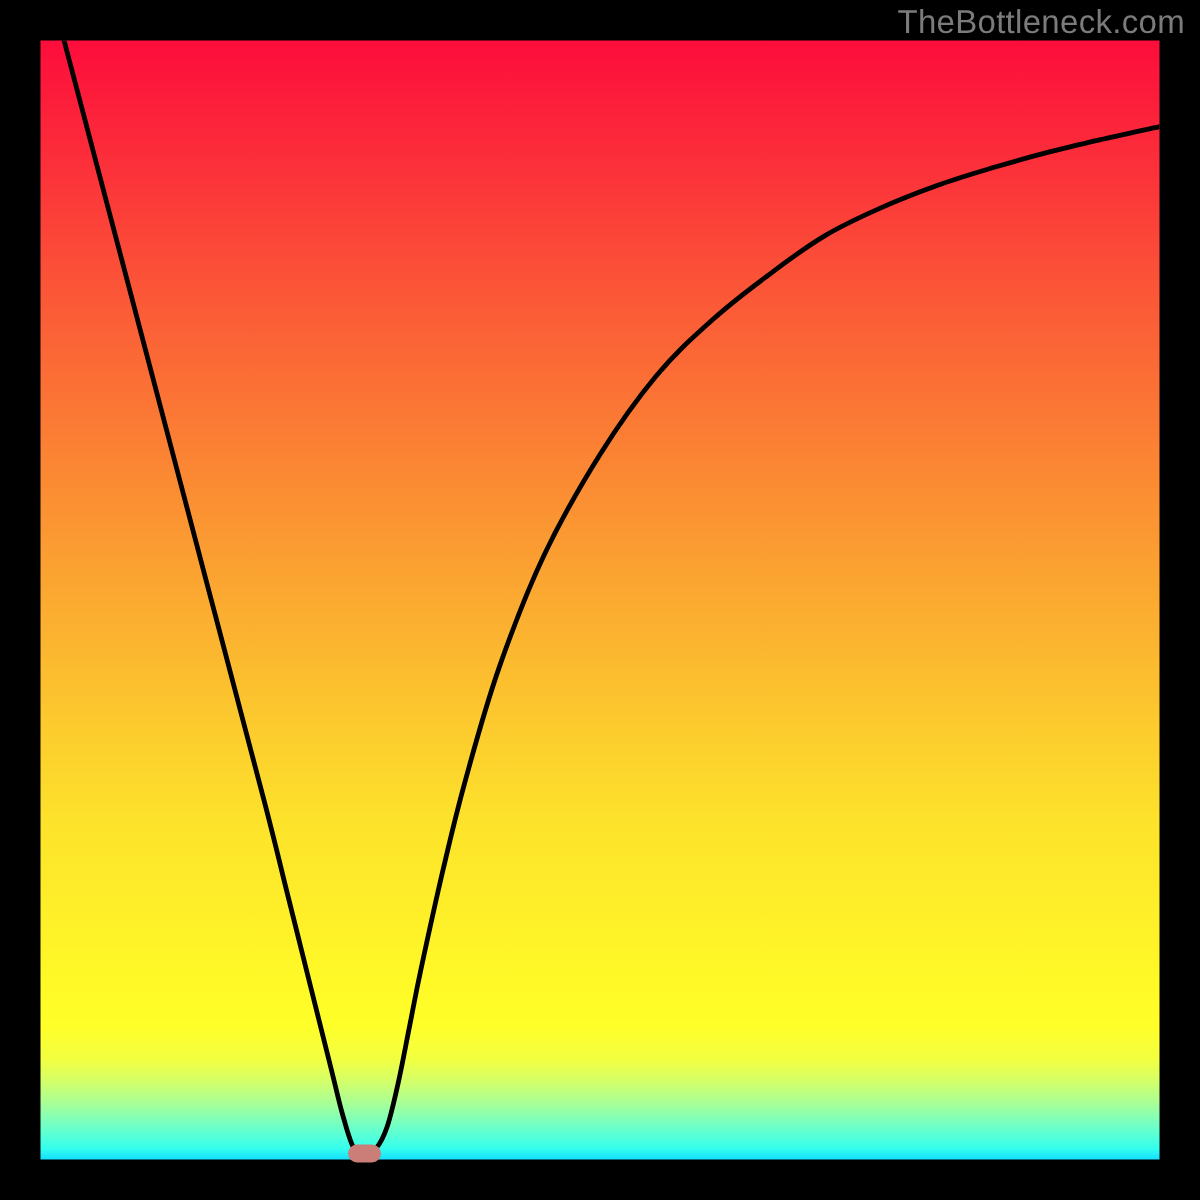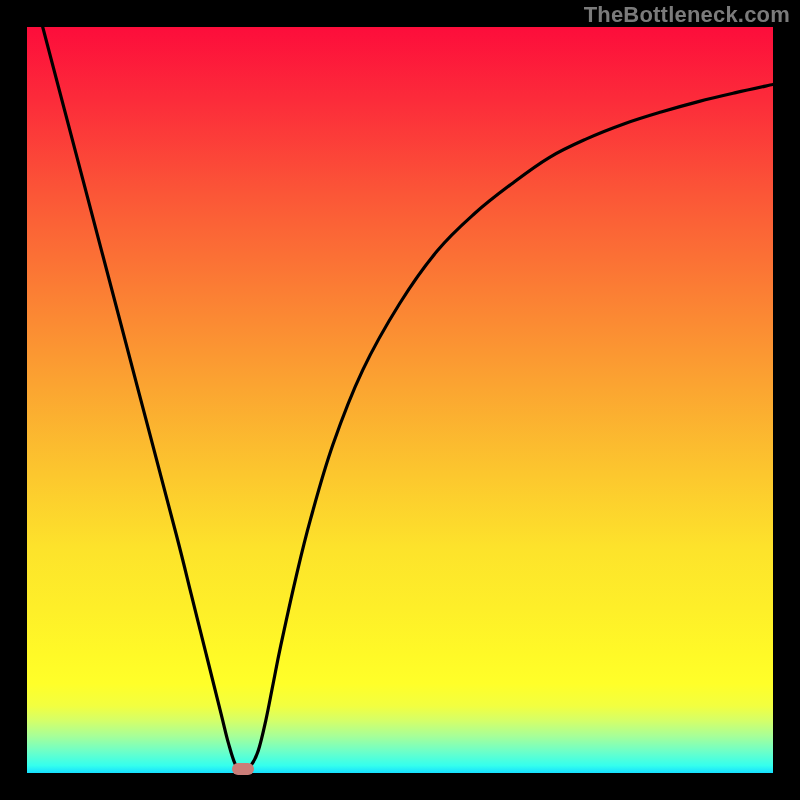--- a/index.html
+++ b/index.html
@@ -48,21 +48,21 @@
     height: 12px;
     border-radius: 6px;
     background: #cb7d78;
   }
   .watermark {
     position: absolute;
     top: 2px;
     right: 10px;
     color: #7b7b7b;
     font-size: 22px;
-    font-weight: 700;
+    font-weight: 400;
     letter-spacing: 0.2px;
   }
   svg.curve {
     position: absolute;
     top: 0; left: 0;
     width: 746px;
     height: 746px;
   }
 </style>
 </head>

